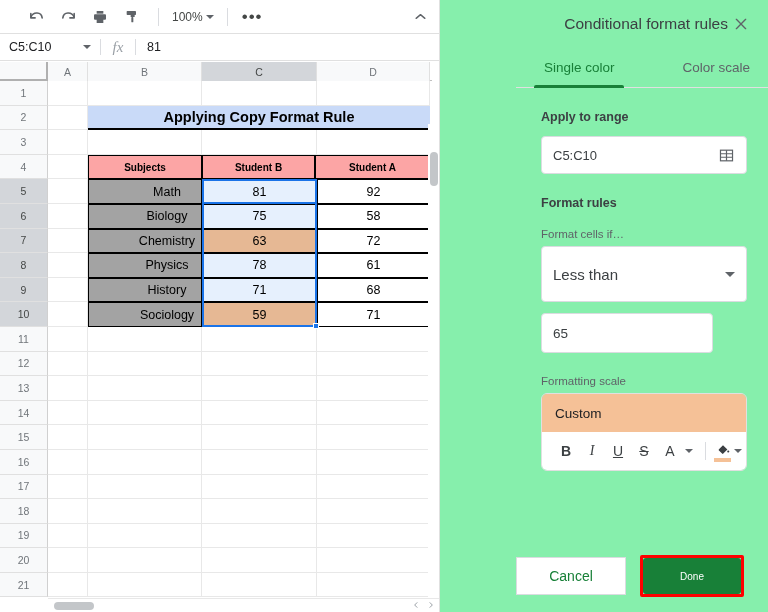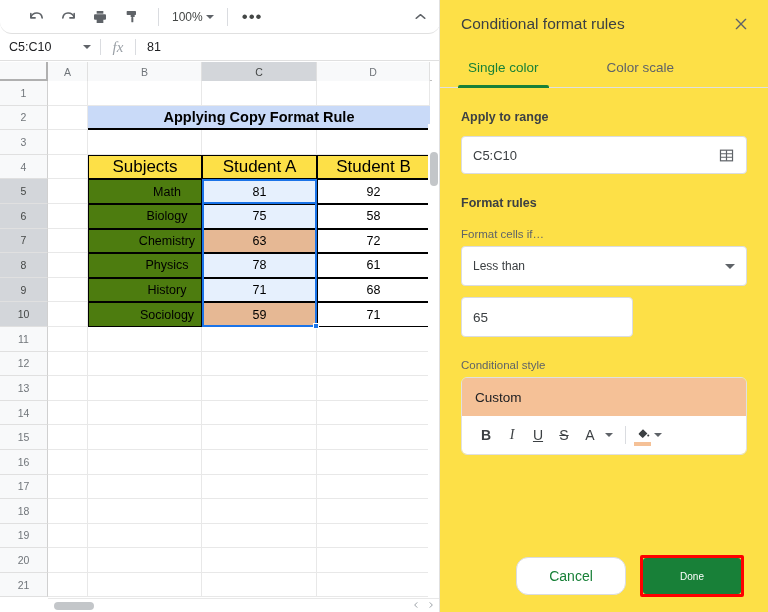--- a/index.html
+++ b/index.html
@@ -22,21 +22,20 @@
   }
 
   
   #toolbar {
     position: relative;
     height: 34px; width: 440px;
     display: flex; align-items: center;
     border-bottom: 1px solid #e0e0e0;
     background: #ffffff;
     padding-left: 22px;
-    border-radius: 12px;
   }
   .tb-btn {
     width: 28px; height: 26px;
     display: flex; align-items: center; justify-content: center;
     border-radius: 3px; cursor: pointer; color: #5f6368;
     margin-right: 4px;
   }
   .tb-sep { width: 1px; height: 18px; background: #dadce0; margin: 0 8px; }
   .tb-zoom {
     display: flex; align-items: center; gap: 3px;
@@ -147,28 +146,28 @@
   
   .t-title {
     justify-content: center;
     font-weight: bold; font-size: 14.5px;
     background: #c9daf8; color: #000;
     border-bottom: 2px solid #000 !important;
     border-right: none !important;
   }
   .t-head {
     justify-content: center;
-    font-weight: normal; font-size: 17px;
-    background: #fde047; color: #000;
+    font-weight: bold; font-size: 10px;
+    background: #fca5a5; color: #000;
     border: 1px solid #000 !important;
     border-right-width: 1px !important;
   }
   .t-subj {
     justify-content: center;
-    background: #4d7c0f; color: #000; font-size: 12.5px;
+    background: #a3a3a3; color: #000; font-size: 12.5px;
     border: 1px solid #000 !important;
     padding-left: 44px;
   }
   .t-num {
     justify-content: center;
     color: #000; font-size: 12.5px;
     border: 1px solid #000 !important;
     background: #ffffff;
   }
   .t-num.selected { background: #e6f0fd; }
@@ -220,23 +219,23 @@
   }
   .harrow {
     position: absolute; bottom: 1px;
     width: 12px; height: 12px;
     display: flex; align-items: center; justify-content: center;
   }
 
   
   #panel {
     width: 328px; height: 612px;
-    background: #fde047;
+    background: #86efac;
     position: relative;
-    display: flex; flex-direction: column;
+    display: flex; flex-direction: column; align-items: flex-end;
   }
   #panel-header {
     height: 48px;
     display: flex; align-items: center;
     padding: 0 14px 0 21px;
   }
   #panel-title {
     font-size: 15.5px; color: #3c4043; flex: 1;
   }
   #panel-close {
@@ -280,22 +279,22 @@
     border: 1px solid #dadce0; border-radius: 4px;
     display: flex; align-items: center;
     padding: 0 11px;
     font-size: 13px; color: #3c4043;
     background: #ffffff; cursor: text;
   }
   .field .val { flex: 1; }
   #range-field { margin-bottom: 2px; }
   #range-grid-icon { color: #5f6368; display: flex; }
   #cond-select {
-    height: 40px; cursor: pointer;
-    font-size: 12px;
+    height: 56px; cursor: pointer;
+    font-size: 15px;
   }
   #cond-caret {
     width: 0; height: 0;
     border-left: 5px solid transparent; border-right: 5px solid transparent;
     border-top: 5px solid #5f6368;
   }
   #value-field {
     width: 172px; height: 40px; margin-top: 11px;
     font-size: 13.5px;
   }
@@ -338,21 +337,21 @@
   }
   #fill-swatch { width: 17px; height: 4px; background: #f5c197; margin-top: 1px; }
 
   #panel-footer {
     height: 72px;
     display: flex; align-items: center; justify-content: flex-end;
     gap: 14px; padding-right: 24px;
   }
   #cancel-btn {
     min-width: 110px; height: 38px;
-    border: 1px solid #dadce0; border-radius: 12px;
+    border: 1px solid #dadce0; border-radius: 0;
     background: #fff; color: #188038;
     font-size: 14px; cursor: pointer;
     display: flex; align-items: center; justify-content: center;
     font-family: "Liberation Sans", sans-serif;
   }
   #done-wrap {
     border: 3px solid #ff0000;
     border-radius: 2px;
     padding: 0; display: inline-flex;
   }
@@ -470,22 +469,22 @@
           </div>
           <div class="grow">
             <div class="gcell w-a"></div>
             <div class="gcell w-b"></div>
             <div class="gcell w-c"></div>
             <div class="gcell w-d"></div>
           </div>
           <div class="grow">
             <div class="gcell w-a"></div>
             <div class="gcell t-head w-b">Subjects</div>
+            <div class="gcell t-head w-d">Student B</div>
             <div class="gcell t-head w-c">Student A</div>
-            <div class="gcell t-head w-d">Student B</div>
           </div>
           <div class="grow">
             <div class="gcell w-a"></div>
             <div class="gcell t-subj w-b">Math</div>
             <div class="gcell t-num w-c selected">81</div>
             <div class="gcell t-num w-d">92</div>
           </div>
           <div class="grow">
             <div class="gcell w-a"></div>
             <div class="gcell t-subj w-b">Biology</div>
@@ -642,21 +641,21 @@
       <div class="sec-label">Format rules</div>
       <div class="sub-label">Format cells if…</div>
       <div class="field" id="cond-select">
         <span class="val">Less than</span>
         <span id="cond-caret"></span>
       </div>
       <div class="field" id="value-field">
         <span class="val">65</span>
       </div>
 
-      <div class="sub-label" style="margin-top:22px">Conditional style</div>
+      <div class="sub-label" style="margin-top:22px">Formatting scale</div>
       <div id="style-box">
         <div id="style-preview">Custom</div>
         <div id="style-toolbar">
           <div class="fmt-btn bold">B</div>
           <div class="fmt-btn italic">I</div>
           <div class="fmt-btn under">U</div>
           <div class="fmt-btn strike">S</div>
           <div class="fmt-btn">A</div>
           <span class="mini-caret"></span>
           <div class="fmt-sep"></div>

